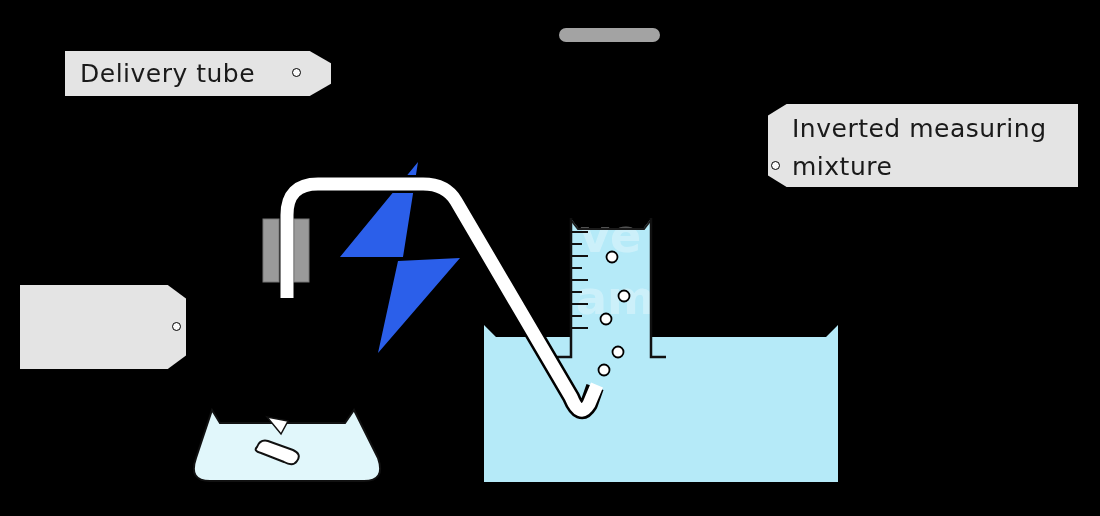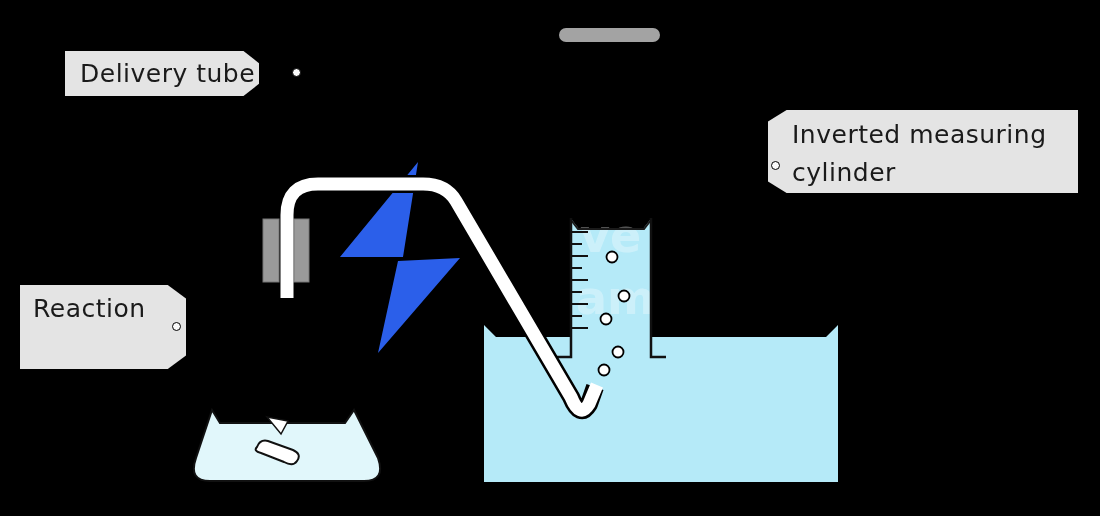--- a/index.html
+++ b/index.html
@@ -23,36 +23,36 @@
   .tag {
     position: absolute;
     background: #E4E4E4;
     color: #1a1a1a;
     font-size: 25px;
     letter-spacing: 0.5px;
     white-space: nowrap;
   }
   .tag-delivery {
     left: 65px; top: 51px;
-    width: 194px; height: 45px;
+    width: 266px; height: 45px;
     line-height: 45px;
     padding-left: 15px;
     box-sizing: border-box;
     clip-path: polygon(0 0, 92% 0, 100% 27%, 100% 73%, 92% 100%, 0 100%);
   }
   .tag-reaction {
     left: 20px; top: 285px;
     width: 166px; height: 84px;
     line-height: 37px;
     padding: 5px 0 0 13px;
     box-sizing: border-box;
     clip-path: polygon(0 0, 89% 0, 100% 16%, 100% 84%, 89% 100%, 0 100%);
   }
   .tag-cylinder {
-    left: 768px; top: 110px;
+    left: 768px; top: 104px;
     width: 310px; height: 83px;
     line-height: 38px;
     padding: 6px 0 0 24px;
     box-sizing: border-box;
     clip-path: polygon(6% 0, 100% 0, 100% 100%, 6% 100%, 0 86%, 0 14%);
   }
   .ring {
     position: absolute;
     width: 9px; height: 9px;
     border: 1.6px solid #000;
@@ -118,23 +118,22 @@
 
     <path d="M257,447 Q260,439 268,441 L293,450 Q302,454 297,461 Q293,467 284,462 L261,453 Q253,451 257,447 Z" fill="#fff" stroke="#111" stroke-width="2"></path>
   </svg>
 
   <div class="tag tag-delivery">
     <span>Delivery tube</span>
   </div>
   <div class="ring" style="left:292px; top:68px;"></div>
 
   <div class="tag tag-reaction">
-    <div>Reaction</div>
   </div>
   <div class="ring" style="left:172px; top:322px;"></div>
 
   <div class="tag tag-cylinder">
     <div>Inverted measuring</div>
-    <div>cylinder</div>
+    <div>mixture</div>
   </div>
   <div class="ring" style="left:771px; top:161px;"></div>
 
 </div>
 
 </body></html>

